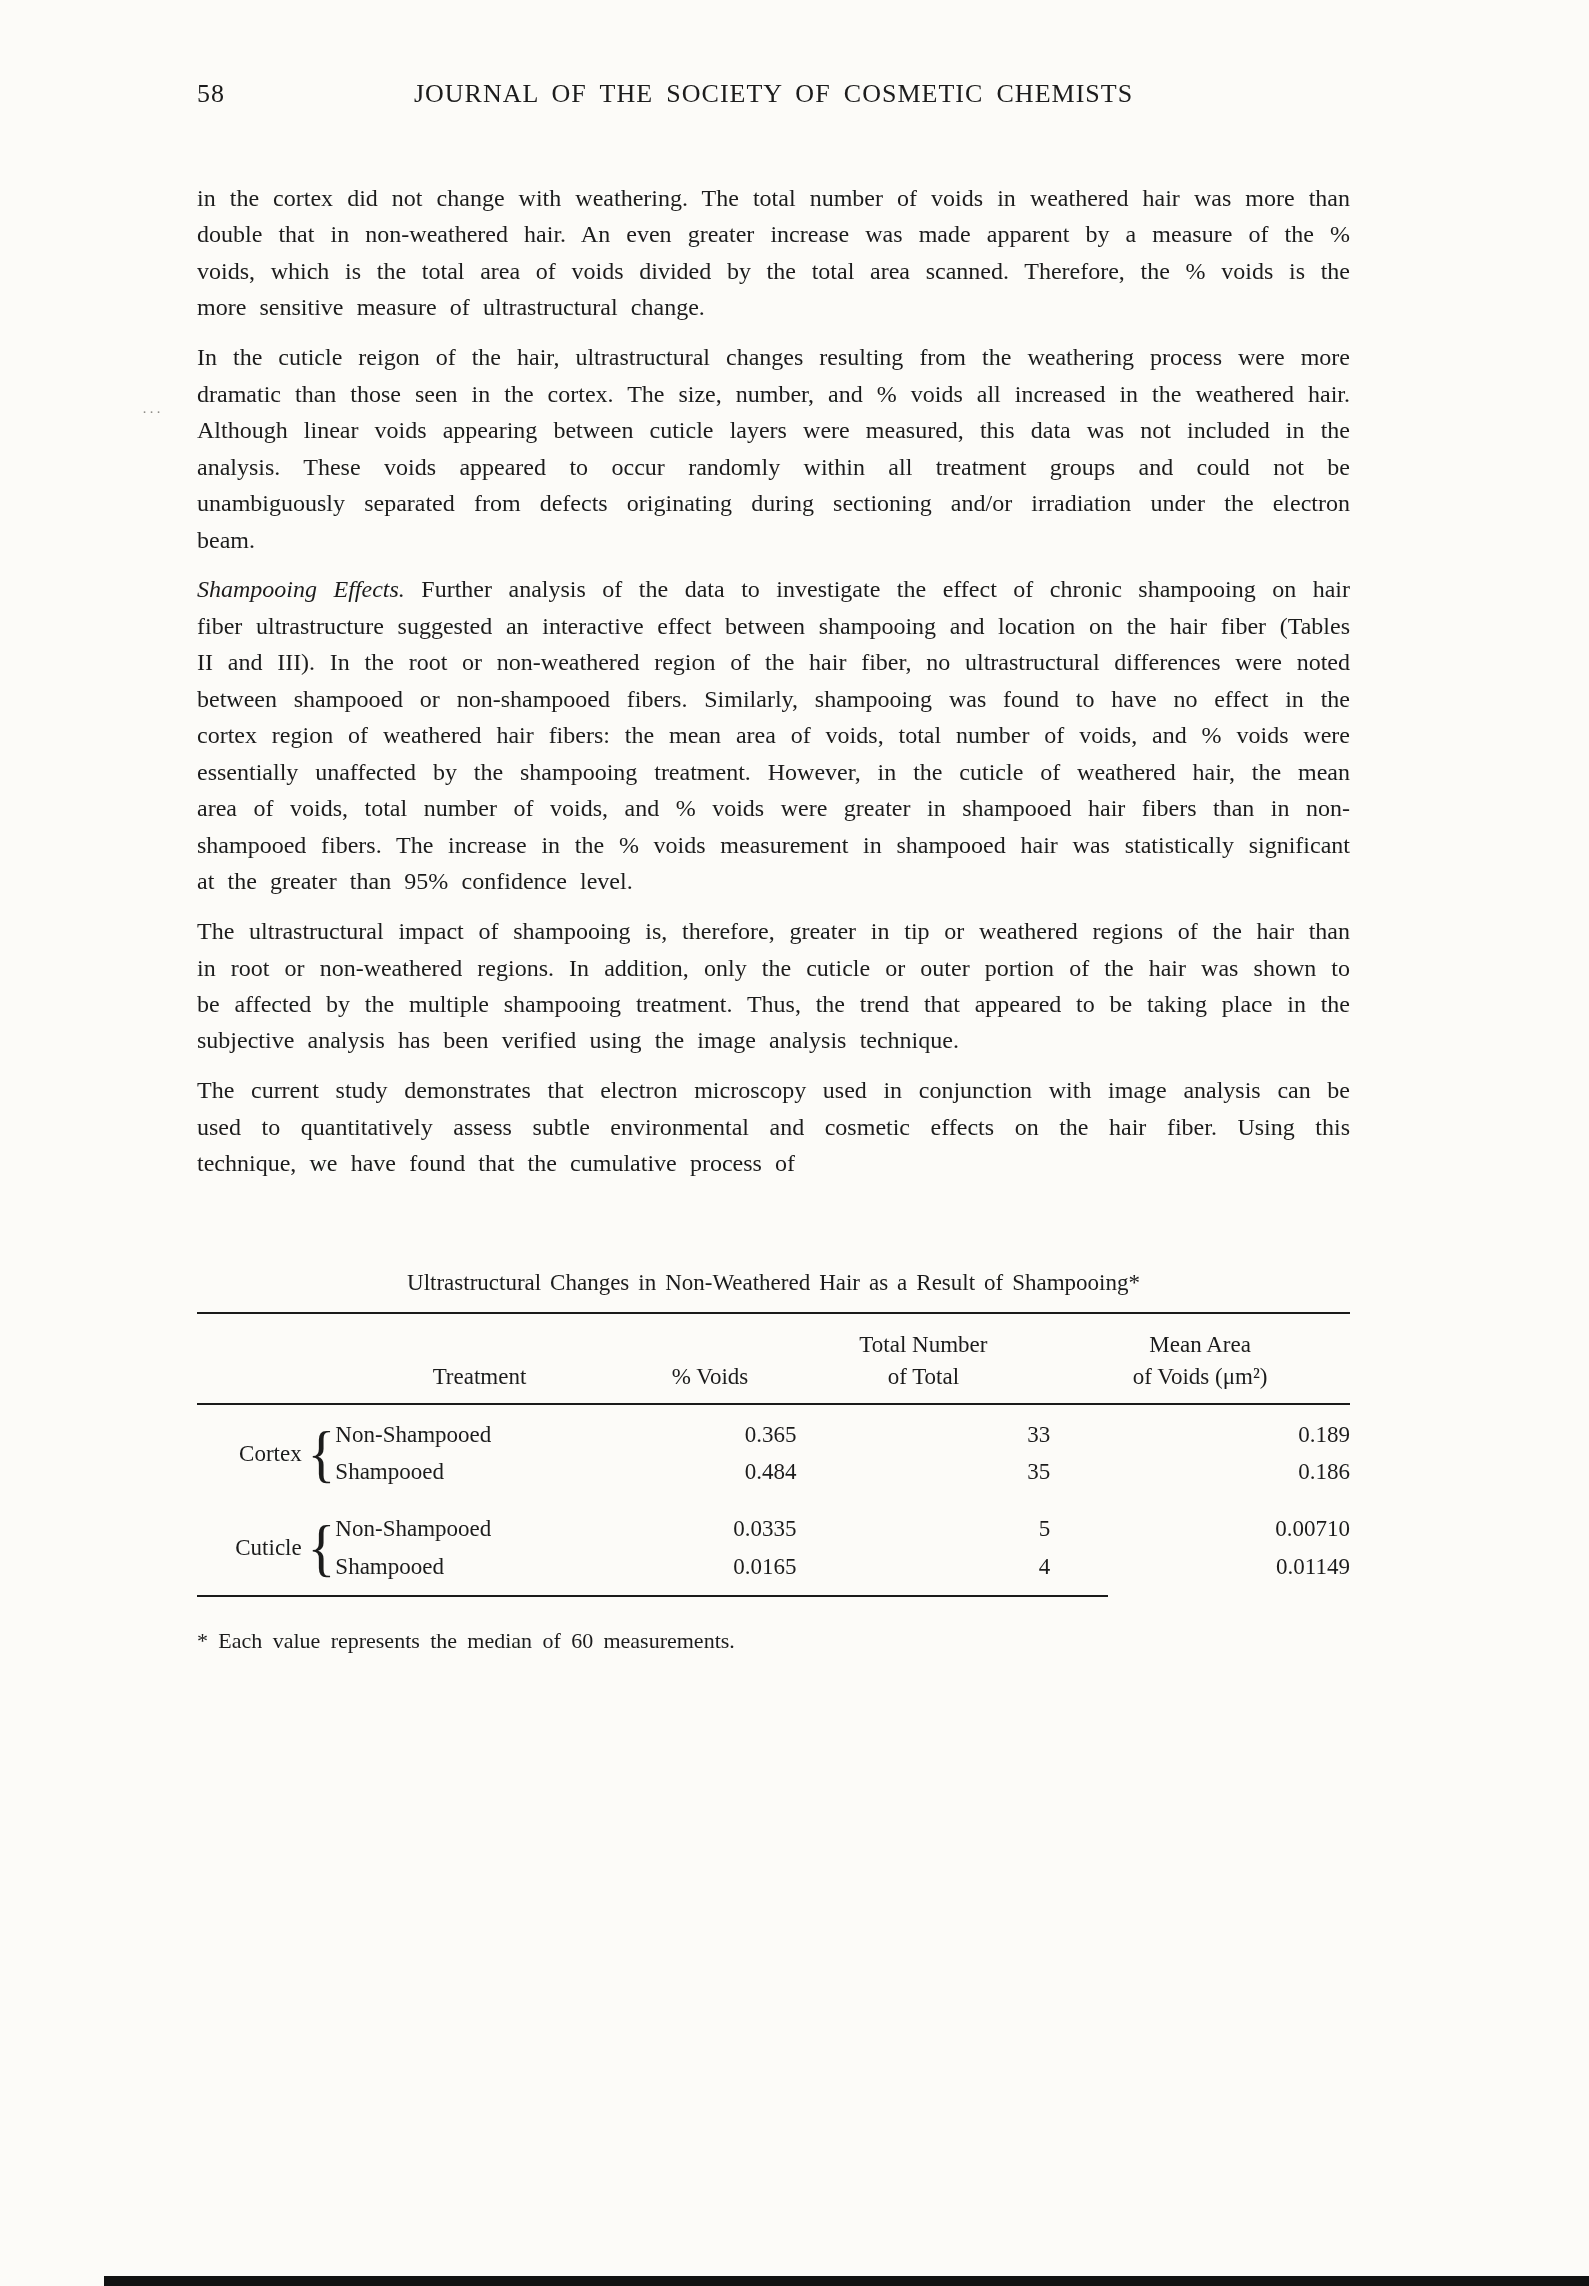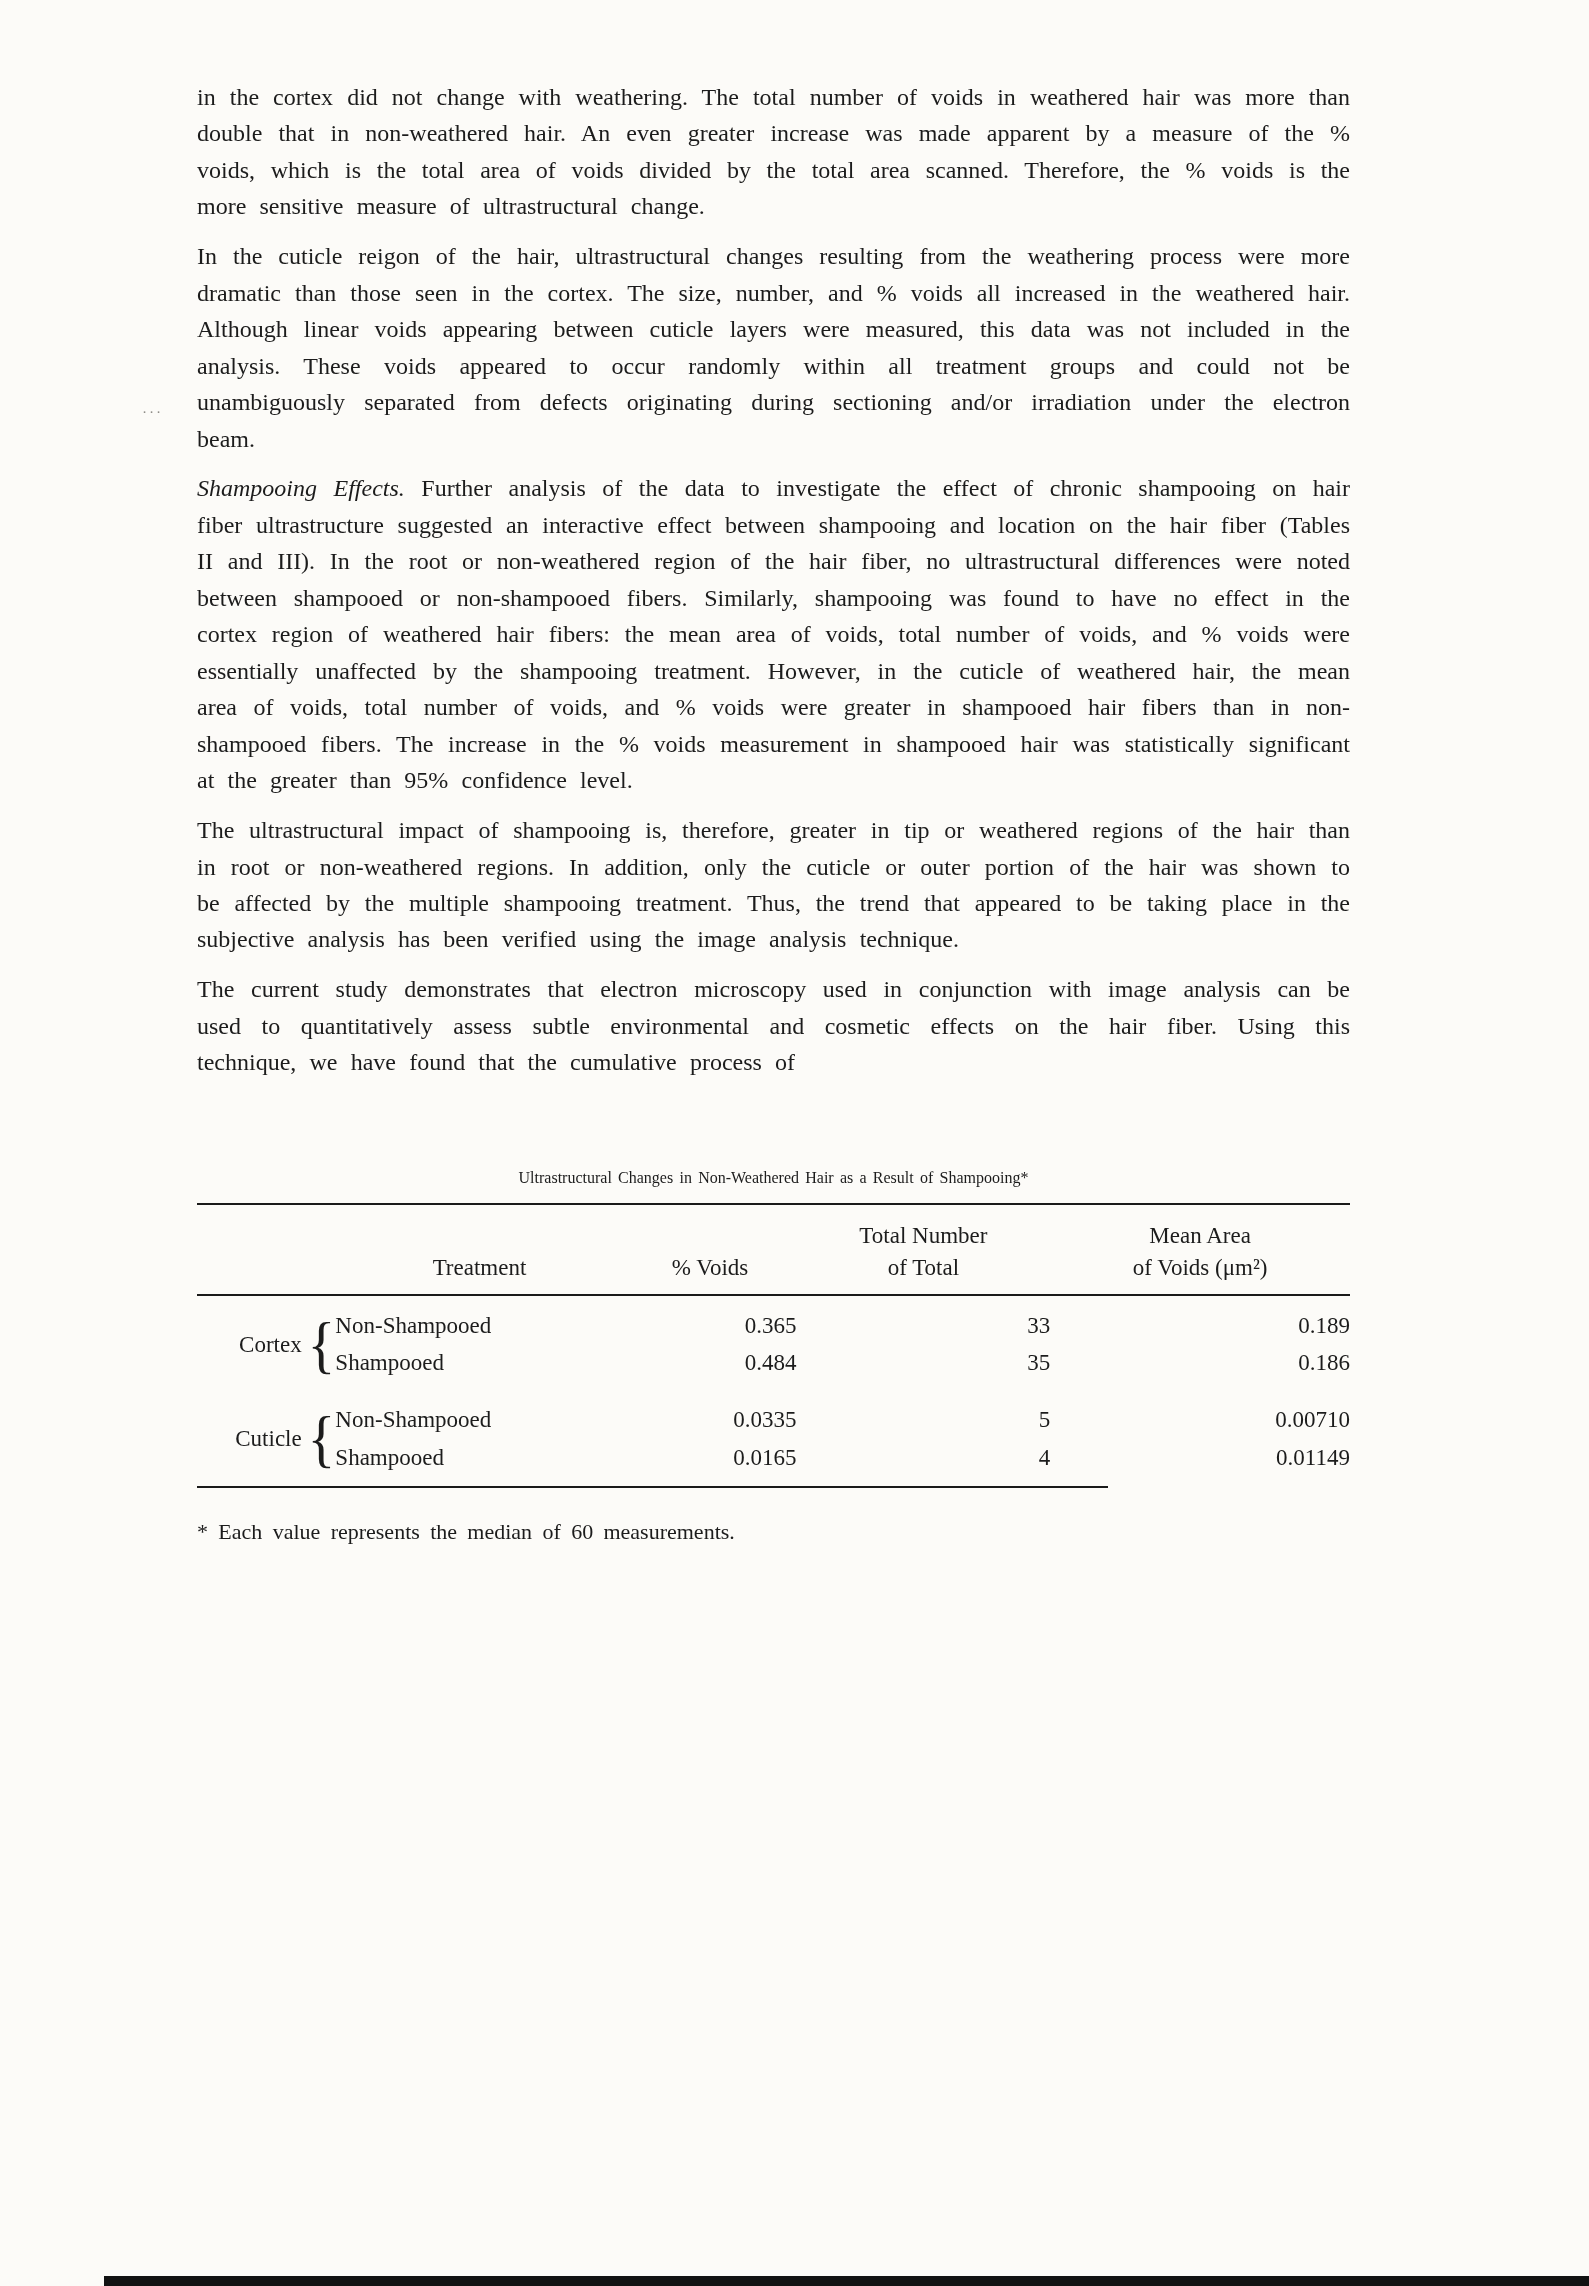--- a/index.html
+++ b/index.html
@@ -63,21 +63,21 @@
     margin-top: 88px;
   }
   .table-title {
     text-align: center;
     font-size: 23px;
     letter-spacing: 0.5px;
     margin-bottom: 8.6px;
   }
   .table-subtitle {
     text-align: center;
-    font-size: 16px;
+    font-size: 23px;
     word-spacing: 0.14em;
   }
   .rule-top {
     border-top: 2.9px solid #1a1a1a;
     margin-top: 16.3px;
     height: 0;
   }
   table.data-table {
     width: 100%;
     border-collapse: collapse;
@@ -159,20 +159,24 @@
 </style>
 </head>
 <body>
 
 <div class="page">
 
   <span class="margin-artifact">···</span>
 
   <div class="inner">
 
+    <header class="running-head">
+      <span class="page-num">58</span>
+      <span class="journal-title">JOURNAL OF THE SOCIETY OF COSMETIC CHEMISTS</span>
+    </header>
 
     <main>
 
       <p class="para">in the cortex did not change with weathering. The total number of voids in weathered hair was more than double that in non-weathered hair. An even greater increase was made apparent by a measure of the % voids, which is the total area of voids divided by the total area scanned. Therefore, the % voids is the more sensitive measure of ultrastructural change.</p>
 
       <p class="para">In the cuticle reigon of the hair, ultrastructural changes resulting from the weathering process were more dramatic than those seen in the cortex. The size, number, and % voids all increased in the weathered hair. Although linear voids appearing between cuticle layers were measured, this data was not included in the analysis. These voids appeared to occur randomly within all treatment groups and could not be unambiguously separated from defects originating during sectioning and/or irradiation under the electron beam.</p>
 
       <p class="para"><span class="lead-italic">Shampooing Effects.</span><span> Further analysis of the data to investigate the effect of chronic shampooing on hair fiber ultrastructure suggested an interactive effect between shampooing and location on the hair fiber (Tables II and III). In the root or non-weathered region of the hair fiber, no ultrastructural differences were noted between shampooed or non-shampooed fibers. Similarly, shampooing was found to have no effect in the cortex region of weathered hair fibers: the mean area of voids, total number of voids, and % voids were essentially unaffected by the shampooing treatment. However, in the cuticle of weathered hair, the mean area of voids, total number of voids, and % voids were greater in shampooed hair fibers than in non-shampooed fibers. The increase in the % voids measurement in shampooed hair was statistically significant at the greater than 95% confidence level.</span></p>
 
       <p class="para">The ultrastructural impact of shampooing is, therefore, greater in tip or weathered regions of the hair than in root or non-weathered regions. In addition, only the cuticle or outer portion of the hair was shown to be affected by the multiple shampooing treatment. Thus, the trend that appeared to be taking place in the subjective analysis has been verified using the image analysis technique.</p>

